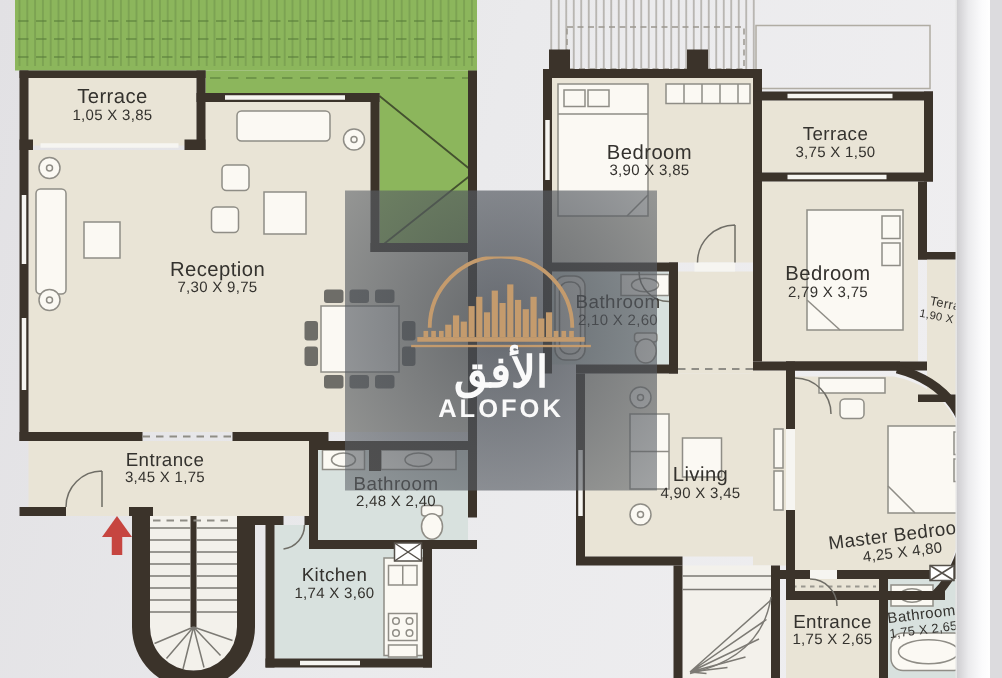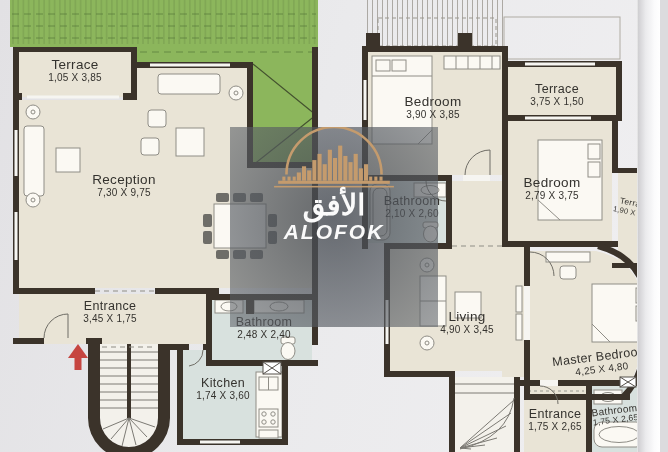--- a/index.html
+++ b/index.html
@@ -14,23 +14,23 @@
     line-height:1.12;white-space:nowrap;z-index:2;}
   .lbl .n{font-size:12.5px;letter-spacing:.3px;}
   .lbl .d{font-size:10px;letter-spacing:.2px;}
   .lbl.big .n{font-size:13.5px;}
   .lbl.sm .n{font-size:8.5px;}
   .lbl.sm .d{font-size:7.5px;}
   .lbl.rot-r{transform:translate(-50%,-50%) rotate(11deg);}
   .lbl.rot-l{transform:translate(-50%,-50%) rotate(-7deg);}
   .wm{position:absolute;left:230px;top:127px;width:208px;height:200px;z-index:3;
     background:radial-gradient(ellipse at 50% 45%,rgba(68,73,80,0.80) 0%,rgba(84,89,96,0.68) 60%,rgba(96,101,107,0.58) 100%);
-    display:flex;flex-direction:column;align-items:center;justify-content:flex-start;}
+    display:flex;flex-direction:column;align-items:center;justify-content:center;}
   .wm-ar{color:#fafafa;font-size:29px;font-weight:bold;line-height:1;margin-top:2px;}
-  .wm-en{color:#fafafa;font-size:21px;font-weight:bold;letter-spacing:2px;line-height:1.1;font-style:italic;}
+  .wm-en{color:#fafafa;font-size:17px;font-weight:bold;letter-spacing:2px;line-height:1.1;}
 </style>
 </head>
 <body>
 
 <div class="stage">
 
 <svg class="plan" width="668" height="452" viewBox="0 0 668 452">
   <defs>
     <pattern id="pv" width="5.2" height="12" patternUnits="userSpaceOnUse">
       <path d="M2.6,0 V12" stroke="#5f7e40" stroke-width="0.9" opacity="0.5"></path>
@@ -285,21 +285,21 @@
       <rect x="620" y="377" width="16" height="10" fill="#ffffff" stroke="#55504a" stroke-width="1"></rect>
       <path d="M620,377 L636,387 M636,377 L620,387" stroke="#55504a" stroke-width="1"></path>
     </g>
   </g>
 </svg>
 
 <div class="lbl big" style="left:75px;top:70px">
       <div class="n">Terrace</div>
       <div class="d">1,05 X 3,85</div>
     </div>
-<div class="lbl big" style="left:124px;top:185px">
+<div class="lbl big" style="left:145px;top:185px">
       <div class="n">Reception</div>
       <div class="d">7,30 X 9,75</div>
     </div>
 <div class="lbl" style="left:110px;top:312px">
       <div class="n">Entrance</div>
       <div class="d">3,45 X 1,75</div>
     </div>
 <div class="lbl" style="left:264px;top:328px">
       <div class="n">Bathroom</div>
       <div class="d">2,48 X 2,40</div>

